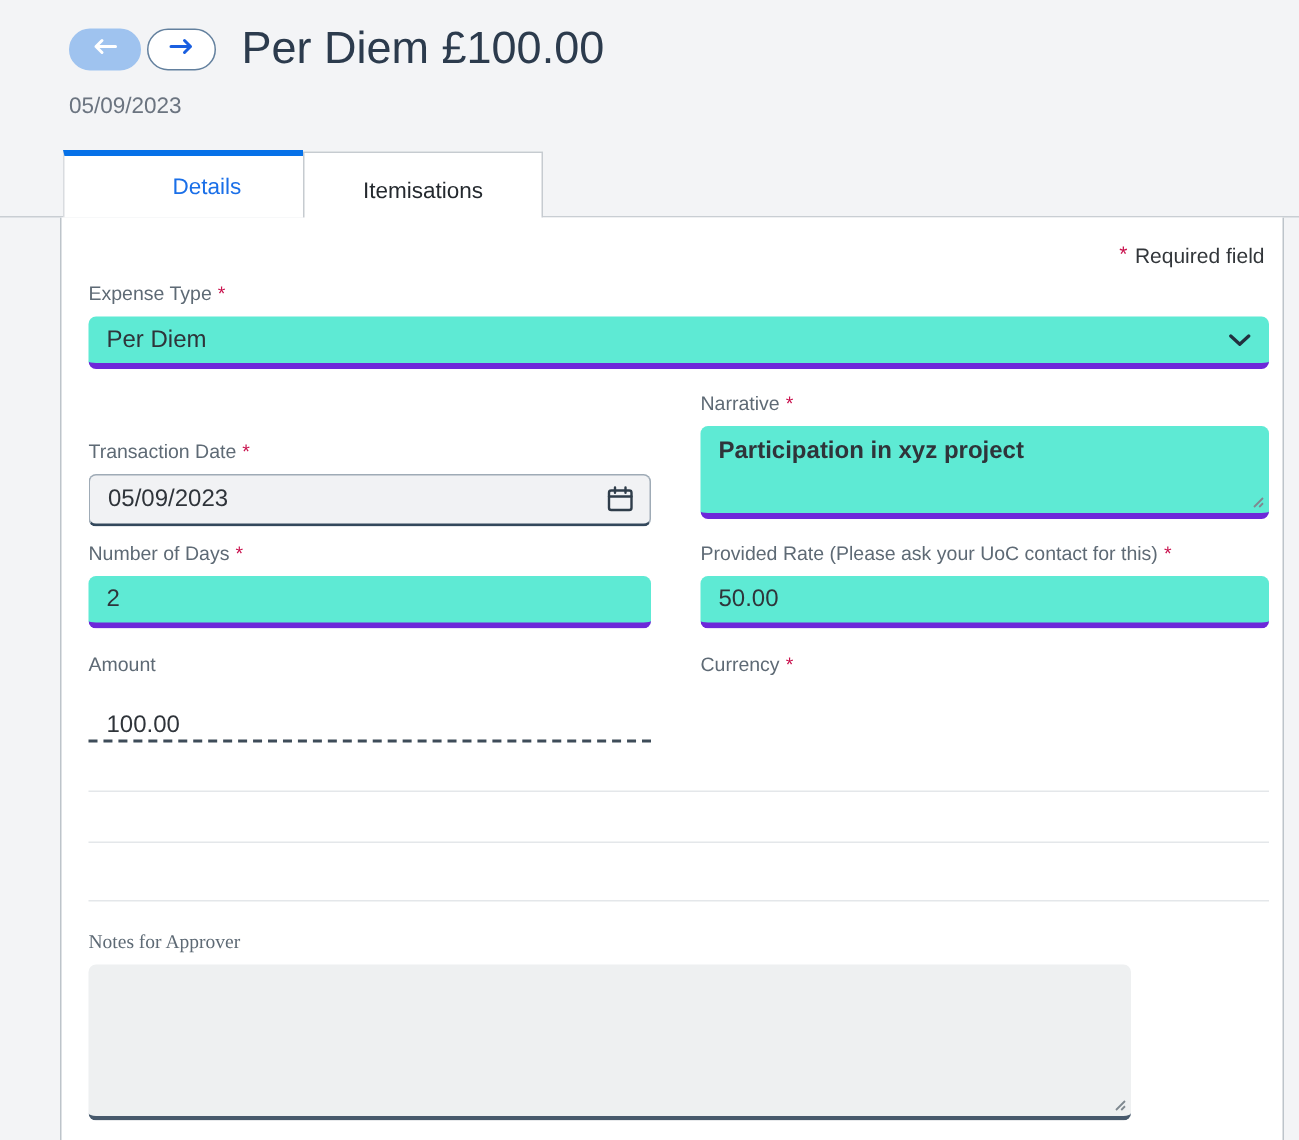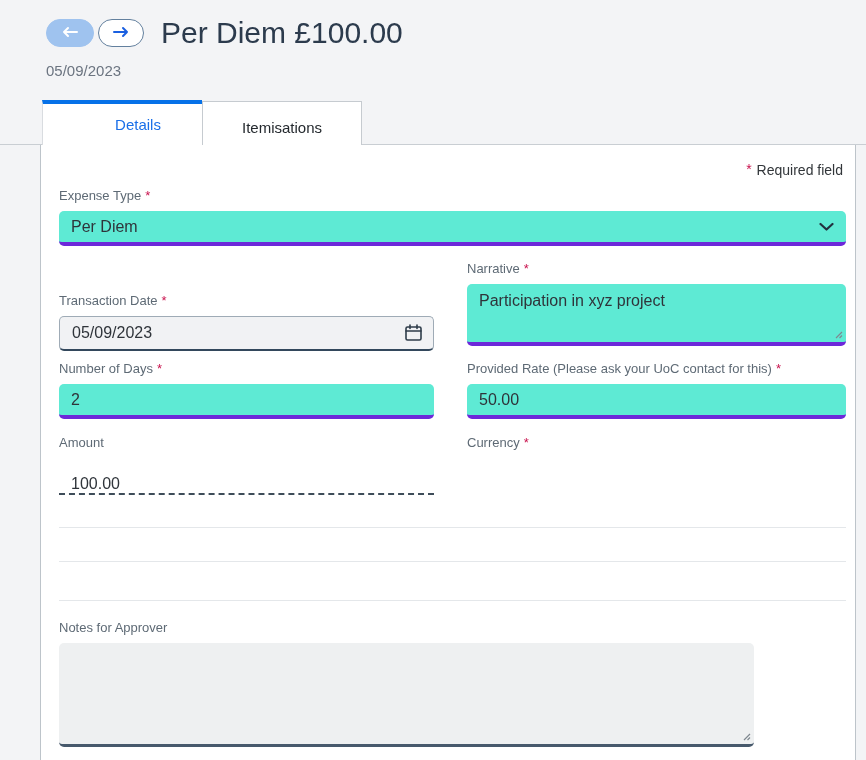--- a/index.html
+++ b/index.html
@@ -72,21 +72,21 @@
     position:relative; height:35px; width:100%;
     background:#5eead4; border-bottom:4px solid #6d28d9; border-radius:5px;
     display:flex; align-items:center; padding:0 12px;
     font-size:16px; color:#2f343a; cursor:pointer; overflow:hidden;
   }
   .control.textbox { cursor:text; }
   .control.date-control {
     background:#f1f2f4; border:1px solid #9fabb6; border-bottom:2px solid #33485c;
   }
   .control.area {
-    height:62px; align-items:flex-start; padding-top:8px; border-radius:5px;
+    height:62px; align-items:flex-start; padding-top:8px; border-radius:5px;font-weight:bold;
   }
   .control.amount-control {
     background:transparent; border-radius:0;
     border-bottom:2px dashed #3e4c59; height:37px; cursor:default;align-items:flex-end;
   }
   .control.notes-control {
     height:104px; align-items:flex-start; padding-top:8px;
     background:#eef0f1; border-bottom:3px solid #47596c;
   }
 
@@ -207,21 +207,21 @@
     <div class="fld" style="left:426px; top:291px; width:379px;">
       <label class="fld-label">
         <span>Currency</span><span class="star">*</span>
       </label>
     </div>
 
     <div class="divider" style="top:382px;"></div>
     <div class="divider" style="top:416px;"></div>
     <div class="divider" style="top:455px;"></div>
 
-    <div class="fld" style="left:18px; top:476px; width:695px;">
+    <div class="fld" style="left:18px; top:476px; width:695px;font-family:Liberation Serif, serif;">
       <label class="fld-label">
         <span>Notes for Approver</span>
       </label>
       <div class="control textbox notes-control">
         <span></span>
         <span class="grip">
           <svg width="10" height="10" viewBox="0 0 10 10">
               <path d="M3 9 L9 3 M6.5 9 L9 6.5" stroke="#7f8890" stroke-width="1.2" fill="none"></path>
             </svg>
         </span>

